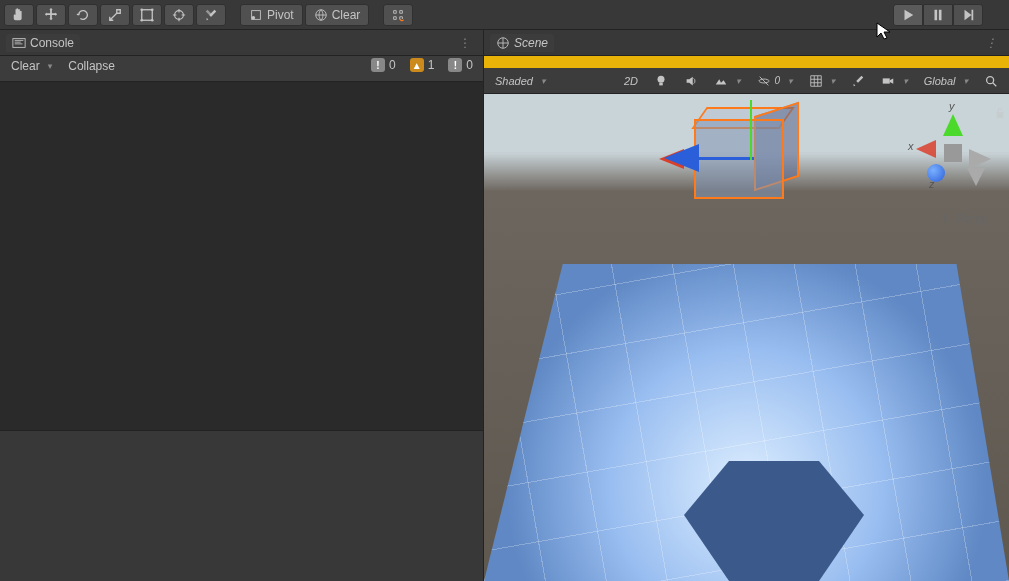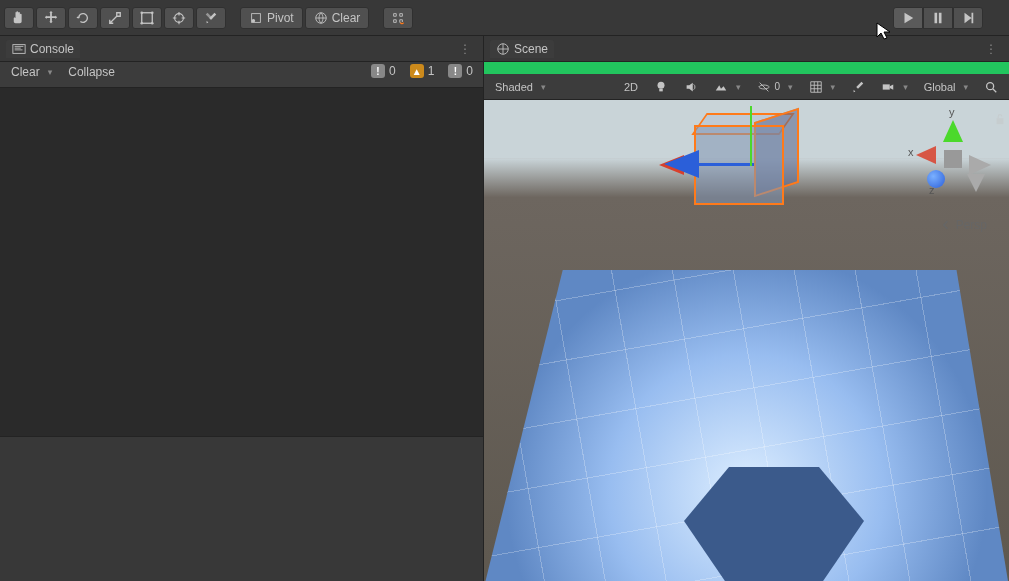--- a/index.html
+++ b/index.html
@@ -7,21 +7,21 @@
     font-family: -apple-system, BlinkMacSystemFont, "Segoe UI", Arial, sans-serif;
     font-size: 12px;
     background: #383838;
     color: #c4c4c4;
     width: 1009px;
     height: 581px;
     overflow: hidden;
     position: relative;
   }
   .toolbar {
-    height: 36px;
+    height: 30px;
     background: #383838;
     border-bottom: 1px solid #232323;
     display: flex;
     align-items: center;
     padding: 0 4px;
     gap: 2px;
   }
   .tool-btn {
     width: 30px; height: 22px;
     background: #505050;
@@ -105,21 +105,22 @@
     border-bottom: 1px solid #232323;
   }
   .console-detail {
     height: 150px;
     background: #383838;
   }
 
   .right-panel {
     flex: 1;
     display: flex; flex-direction: column;
-    background: #22c55e;
+    background: #eab308;
+    font-style: italic;
   }
   .scene-toolbar {
     height: 26px;
     background: #3c3c3c;
     display: flex; align-items: center;
     padding: 0 4px;
     border-bottom: 1px solid #232323;
     gap: 2px;
     margin-top: 12px;
   }

